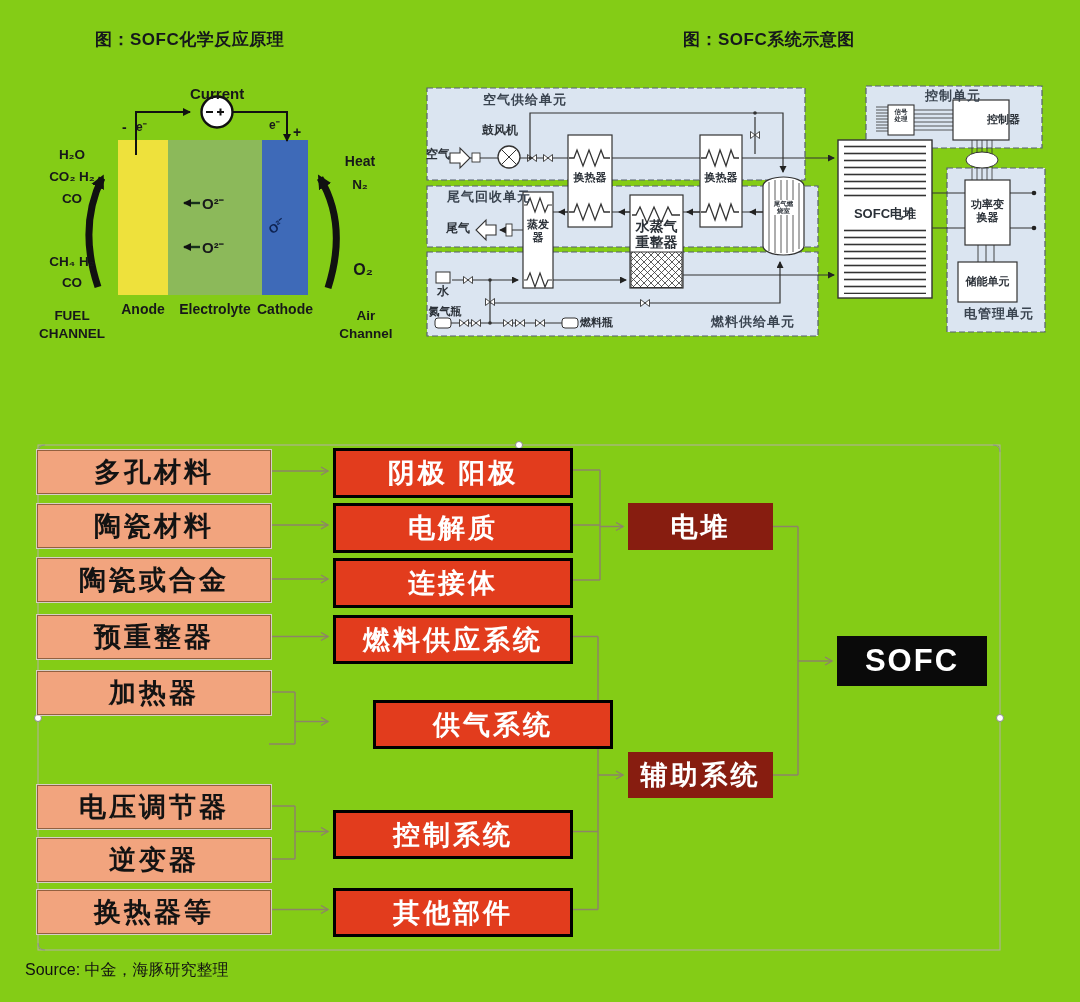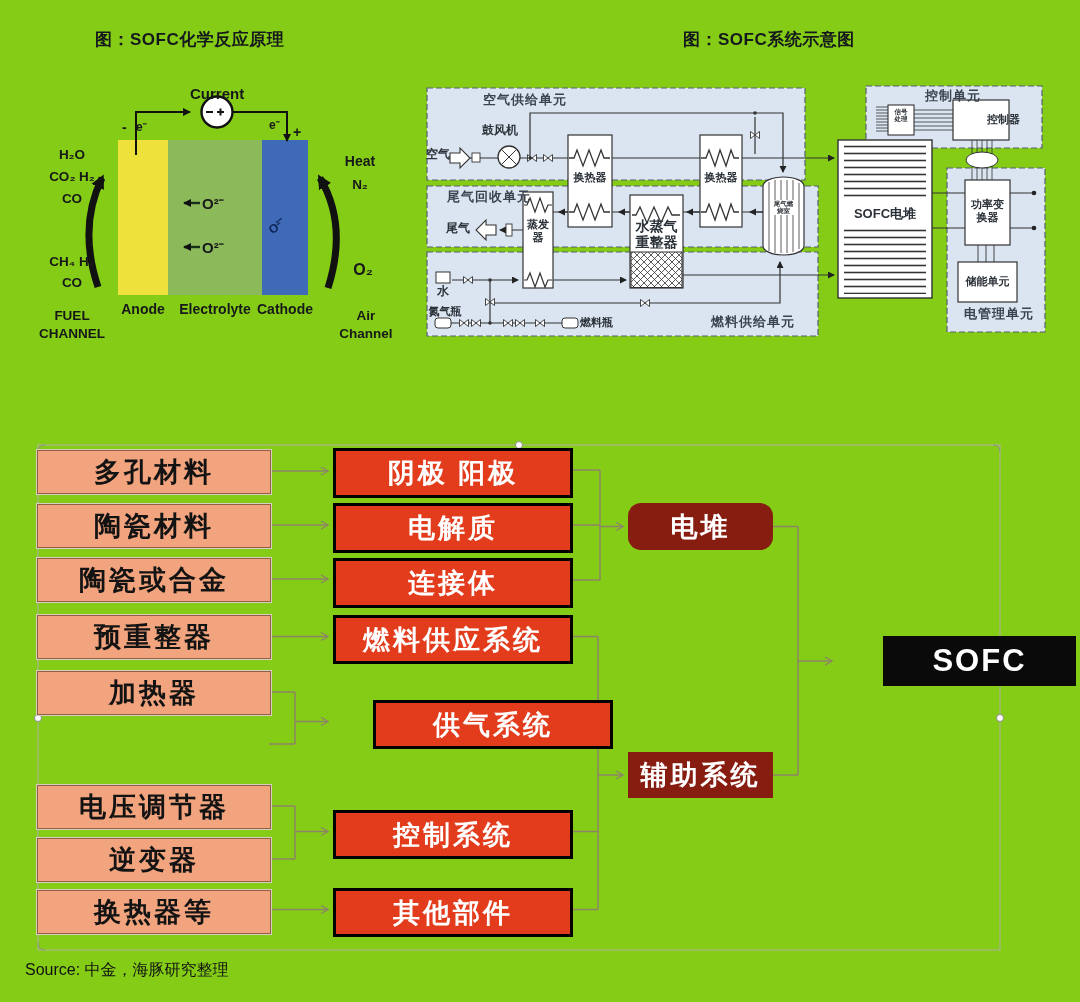--- a/index.html
+++ b/index.html
@@ -314,20 +314,20 @@
     <div class="fc-box m-box" style="left:7px;top:455px;width:232px;height:42px;">换热器等</div>
 
     <div class="fc-box c-box" style="left:303px;top:13px;width:234px;height:44px;">阴极 阳极</div>
     <div class="fc-box c-box" style="left:303px;top:68px;width:234px;height:44px;">电解质</div>
     <div class="fc-box c-box" style="left:303px;top:123px;width:234px;height:44px;">连接体</div>
     <div class="fc-box c-box" style="left:303px;top:180px;width:234px;height:43px;">燃料供应系统</div>
     <div class="fc-box c-box" style="left:303px;top:265px;width:234px;height:43px;margin-left:40px;">供气系统</div>
     <div class="fc-box c-box" style="left:303px;top:375px;width:234px;height:43px;">控制系统</div>
     <div class="fc-box c-box" style="left:303px;top:453px;width:234px;height:43px;">其他部件</div>
 
-    <div class="fc-box s-box" style="left:598px;top:68px;width:145px;height:47px;border-radius:13px;">电堆</div>
+    <div class="fc-box s-box" style="left:598px;top:68px;width:145px;height:47px;">电堆</div>
     <div class="fc-box s-box" style="left:598px;top:317px;width:145px;height:46px;">辅助系统</div>
 
-    <div class="fc-box f-box" style="left:853px;top:201px;width:193px;height:50px;">SOFC</div>
+    <div class="fc-box f-box" style="left:807px;top:201px;width:150px;height:50px;">SOFC</div>
   </div>
 
   <div class="source">Source: 中金，海豚研究整理</div>
 </div>
 
 </body></html>

